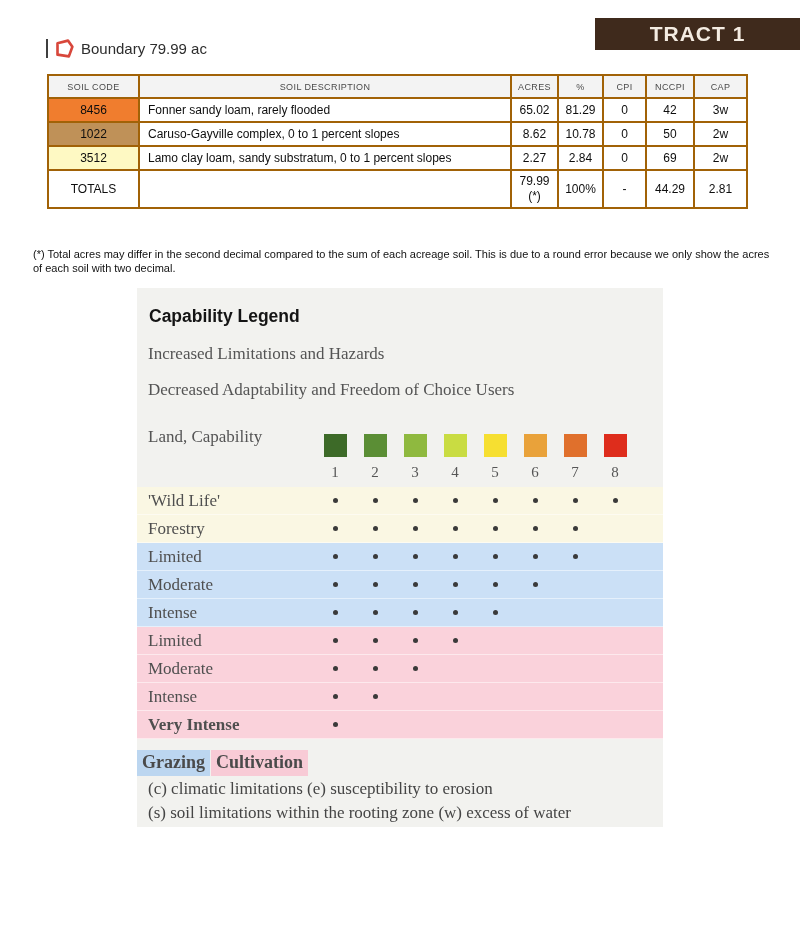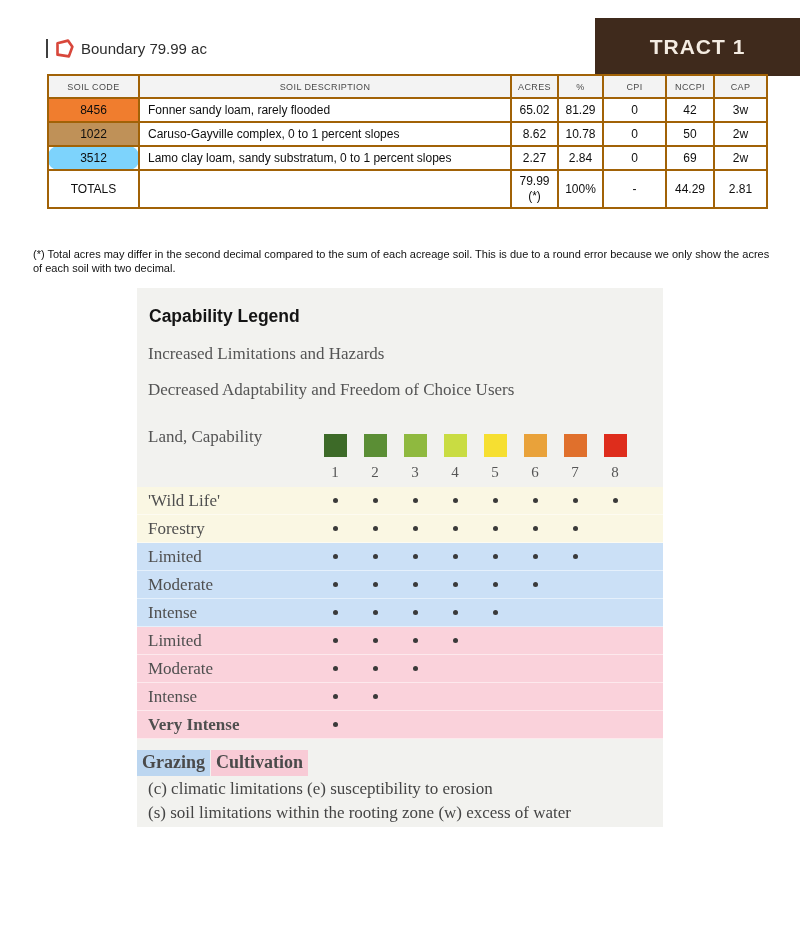--- a/index.html
+++ b/index.html
@@ -8,21 +8,21 @@
     position: relative;
     width: 800px; height: 933px;
     background: #ffffff;
     font-family: "Liberation Sans", sans-serif;
     overflow: hidden;
   }
 
   
   .banner {
     position: absolute; left: 595px; top: 18px;
-    width: 205px; height: 58px;
+    width: 205px; height: 32px;
     display: flex; align-items: center; justify-content: center;
     font-weight: bold; font-size: 21px; letter-spacing: 1px;
   }
 
   
   .boundary {
     position: absolute; left: 46px; top: 36px; height: 24px;
     display: flex; align-items: center; gap: 6px;
   }
   .boundary-bar { width: 2px; height: 19px; background: #3f3f3f; }
@@ -106,21 +106,21 @@
     <span class="boundary-label">Boundary 79.99 ac</span>
   </div>
 
   <table class="soil">
     <thead>
       <tr>
         <th style="width:91px">SOIL CODE</th>
         <th style="width:372px">SOIL DESCRIPTION</th>
         <th style="width:47px">ACRES</th>
         <th style="width:45px">%</th>
-        <th style="width:63px">CPI</th>
+        <th style="width:43px">CPI</th>
         <th style="width:48px">NCCPI</th>
         <th style="width:53px">CAP</th>
       </tr>
     </thead>
     <tbody>
         <tr>
           <td style="background: rgb(240, 125, 46);">8456</td>
           <td class="desc">Fonner sandy loam, rarely flooded</td>
           <td>65.02</td>
           <td>81.29</td>
@@ -131,21 +131,21 @@
         <tr>
           <td style="background: rgb(191, 145, 88);">1022</td>
           <td class="desc">Caruso-Gayville complex, 0 to 1 percent slopes</td>
           <td>8.62</td>
           <td>10.78</td>
           <td>0</td>
           <td>50</td>
           <td>2w</td>
         </tr>
         <tr>
-          <td style="background: #7dd3fc; border-radius: 10px;">3512</td>
+          <td style="background: #fef9c3;">3512</td>
           <td class="desc">Lamo clay loam, sandy substratum, 0 to 1 percent slopes</td>
           <td>2.27</td>
           <td>2.84</td>
           <td>0</td>
           <td>69</td>
           <td>2w</td>
         </tr>
       </tbody>
     <tfoot>
       <tr class="totals">

